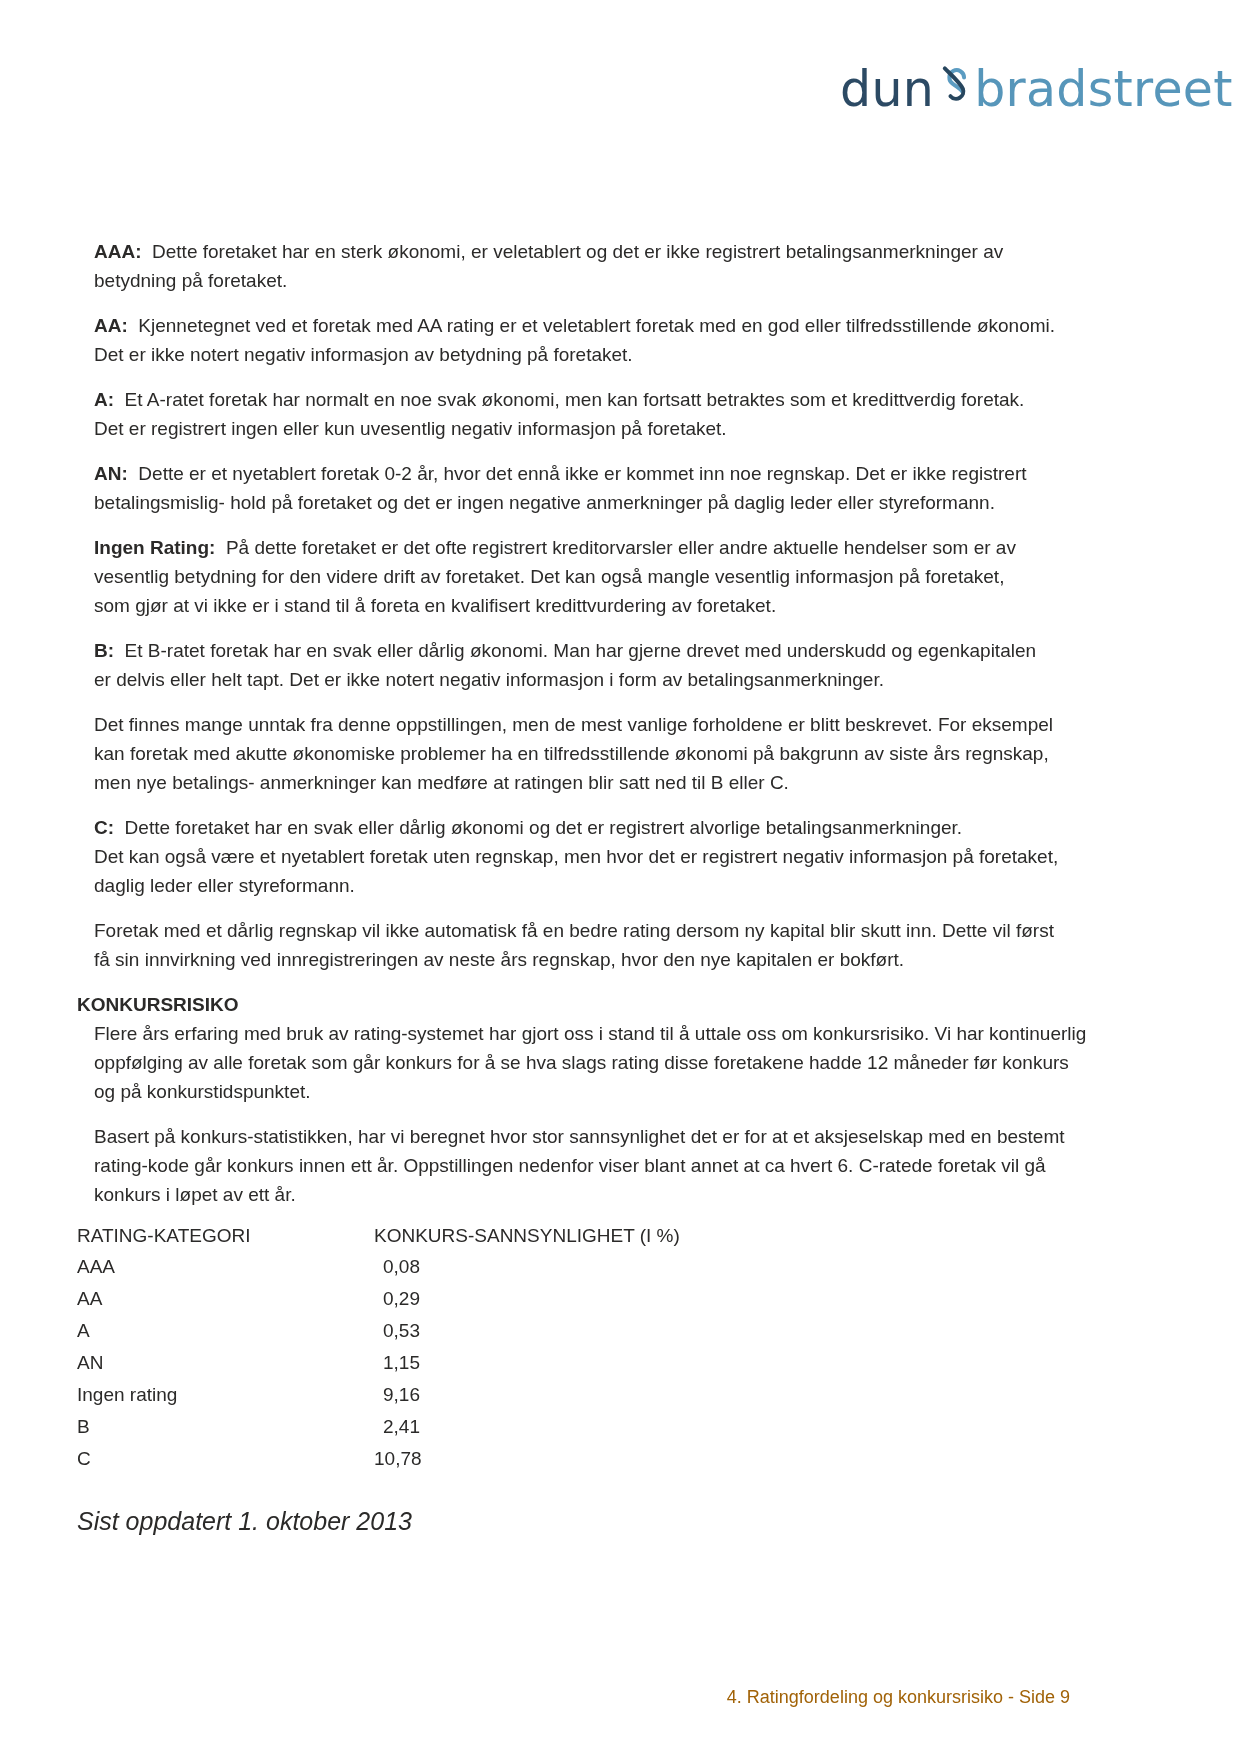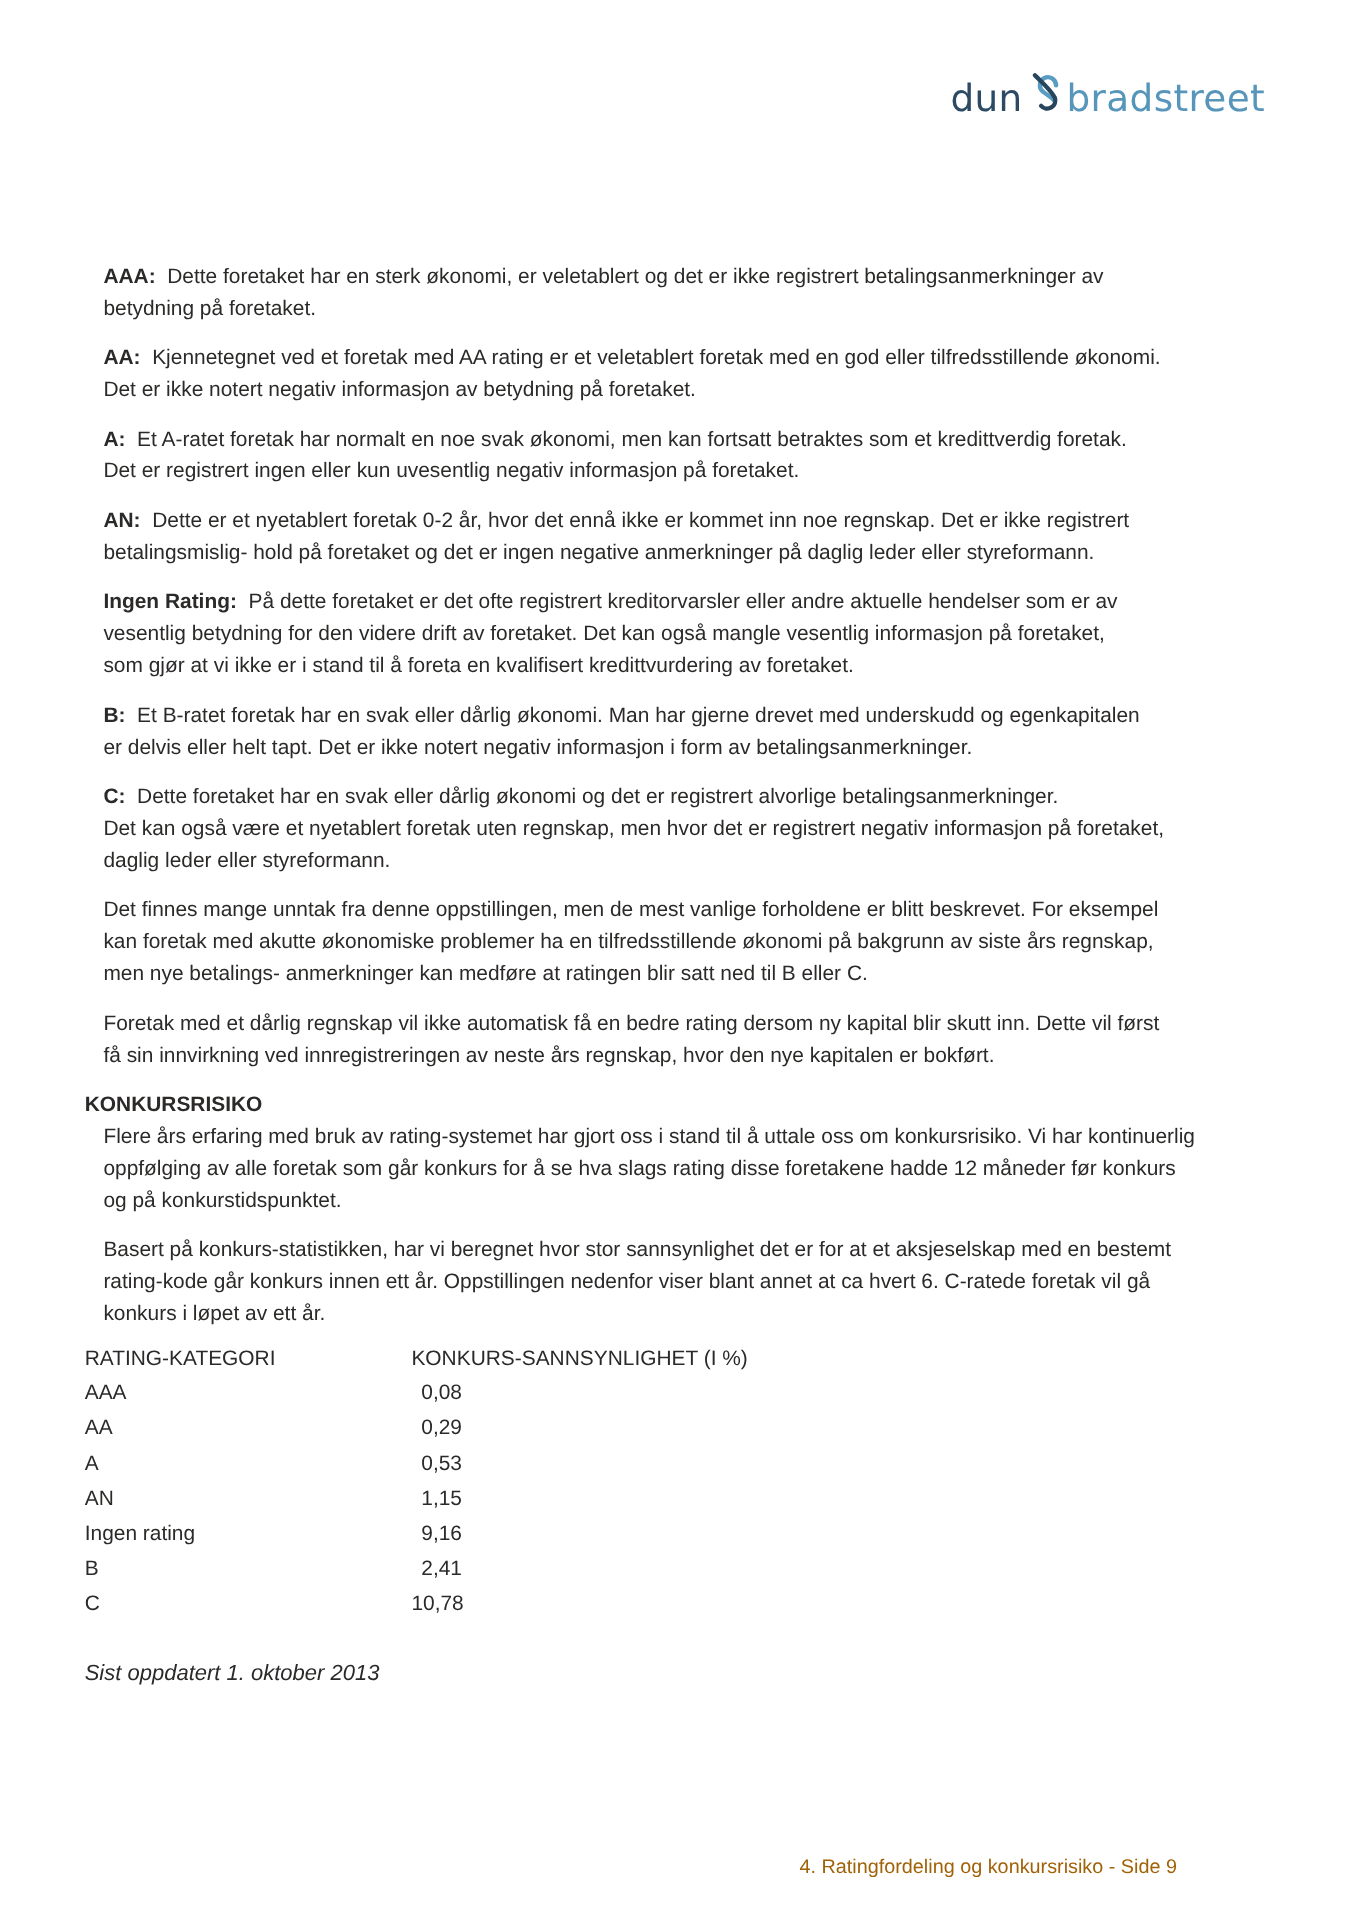--- a/index.html
+++ b/index.html
@@ -7,24 +7,24 @@
     position:relative;
     width:1241px; height:1754px;
     background:#ffffff;
     font-family:"Liberation Sans", sans-serif;
     color:var(--text-color, #2b2a29);
     overflow:hidden;
   }
 
   
   .logo {
-    position:absolute; top:64px; left:864px;
+    position:absolute; top:64px; left:840px;
     display:flex; align-items:center;
     font-family:"DejaVu Sans", sans-serif;
-    font-size:34px; letter-spacing:0.3px; line-height:44px;
+    font-size:49px; letter-spacing:0.3px; line-height:44px;
     user-select:none;
     justify-content:center;
   }
   .logo-dun { color:var(--logo-navy, #2c4a64); }
   .logo-bradstreet { color:var(--logo-blue, #5796ba); }
   .logo-amp { margin:0 2px 8px 4px; flex:0 0 auto; }
 
   
   .content { padding:237px 170px 0 77px; }
   .para {
@@ -41,21 +41,21 @@
   
   .rating-table { margin-top:16px; font-size:19px; }
   .t-head { display:flex; height:31px; font-weight:normal; }
   .t-row  { display:flex; height:32px; }
   .t-col1 { width:297px; }
   .t-col2 { width:46px; text-align:right; white-space:nowrap; }
   .t-head .t-col2 { width:auto; text-align:left; }
 
   .last-updated {
     margin-top:27px;
-    font-size:20px; line-height:29px; font-style:italic;
+    font-size:25px; line-height:29px; font-style:italic;
   }
 
   .footer {
     position:absolute; top:1686px; right:171px;
     font-size:18px; line-height:22px; color:#a16207;
   }
 </style>
 </head>
 <body>
 
@@ -84,27 +84,27 @@
     <p class="para"><b class="plabel">AN:</b><span>  Dette er et nyetablert foretak 0-2 år, hvor det ennå ikke er kommet inn noe regnskap. Det er ikke registrert
 betalingsmislig- hold på foretaket og det er ingen negative anmerkninger på daglig leder eller styreformann.</span></p>
 
     <p class="para"><b class="plabel">Ingen Rating:</b><span>  På dette foretaket er det ofte registrert kreditorvarsler eller andre aktuelle hendelser som er av
 vesentlig betydning for den videre drift av foretaket. Det kan også mangle vesentlig informasjon på foretaket,
 som gjør at vi ikke er i stand til å foreta en kvalifisert kredittvurdering av foretaket.</span></p>
 
     <p class="para"><b class="plabel">B:</b><span>  Et B-ratet foretak har en svak eller dårlig økonomi. Man har gjerne drevet med underskudd og egenkapitalen
 er delvis eller helt tapt. Det er ikke notert negativ informasjon i form av betalingsanmerkninger.</span></p>
 
+    <p class="para"><span>Det finnes mange unntak fra denne oppstillingen, men de mest vanlige forholdene er blitt beskrevet. For eksempel
+kan foretak med akutte økonomiske problemer ha en tilfredsstillende økonomi på bakgrunn av siste års regnskap,
+men nye betalings- anmerkninger kan medføre at ratingen blir satt ned til B eller C.</span></p>
+
     <p class="para"><b class="plabel">C:</b><span>  Dette foretaket har en svak eller dårlig økonomi og det er registrert alvorlige betalingsanmerkninger.
 Det kan også være et nyetablert foretak uten regnskap, men hvor det er registrert negativ informasjon på foretaket,
 daglig leder eller styreformann.</span></p>
-
-    <p class="para"><span>Det finnes mange unntak fra denne oppstillingen, men de mest vanlige forholdene er blitt beskrevet. For eksempel
-kan foretak med akutte økonomiske problemer ha en tilfredsstillende økonomi på bakgrunn av siste års regnskap,
-men nye betalings- anmerkninger kan medføre at ratingen blir satt ned til B eller C.</span></p>
 
     <p class="para"><span>Foretak med et dårlig regnskap vil ikke automatisk få en bedre rating dersom ny kapital blir skutt inn. Dette vil først
 få sin innvirkning ved innregistreringen av neste års regnskap, hvor den nye kapitalen er bokført.</span></p>
 
     <h2 class="section-heading">KONKURSRISIKO</h2>
 
     <p class="para"><span>Flere års erfaring med bruk av rating-systemet har gjort oss i stand til å uttale oss om konkursrisiko. Vi har kontinuerlig
 oppfølging av alle foretak som går konkurs for å se hva slags rating disse foretakene hadde 12 måneder før konkurs
 og på konkurstidspunktet.</span></p>
 

